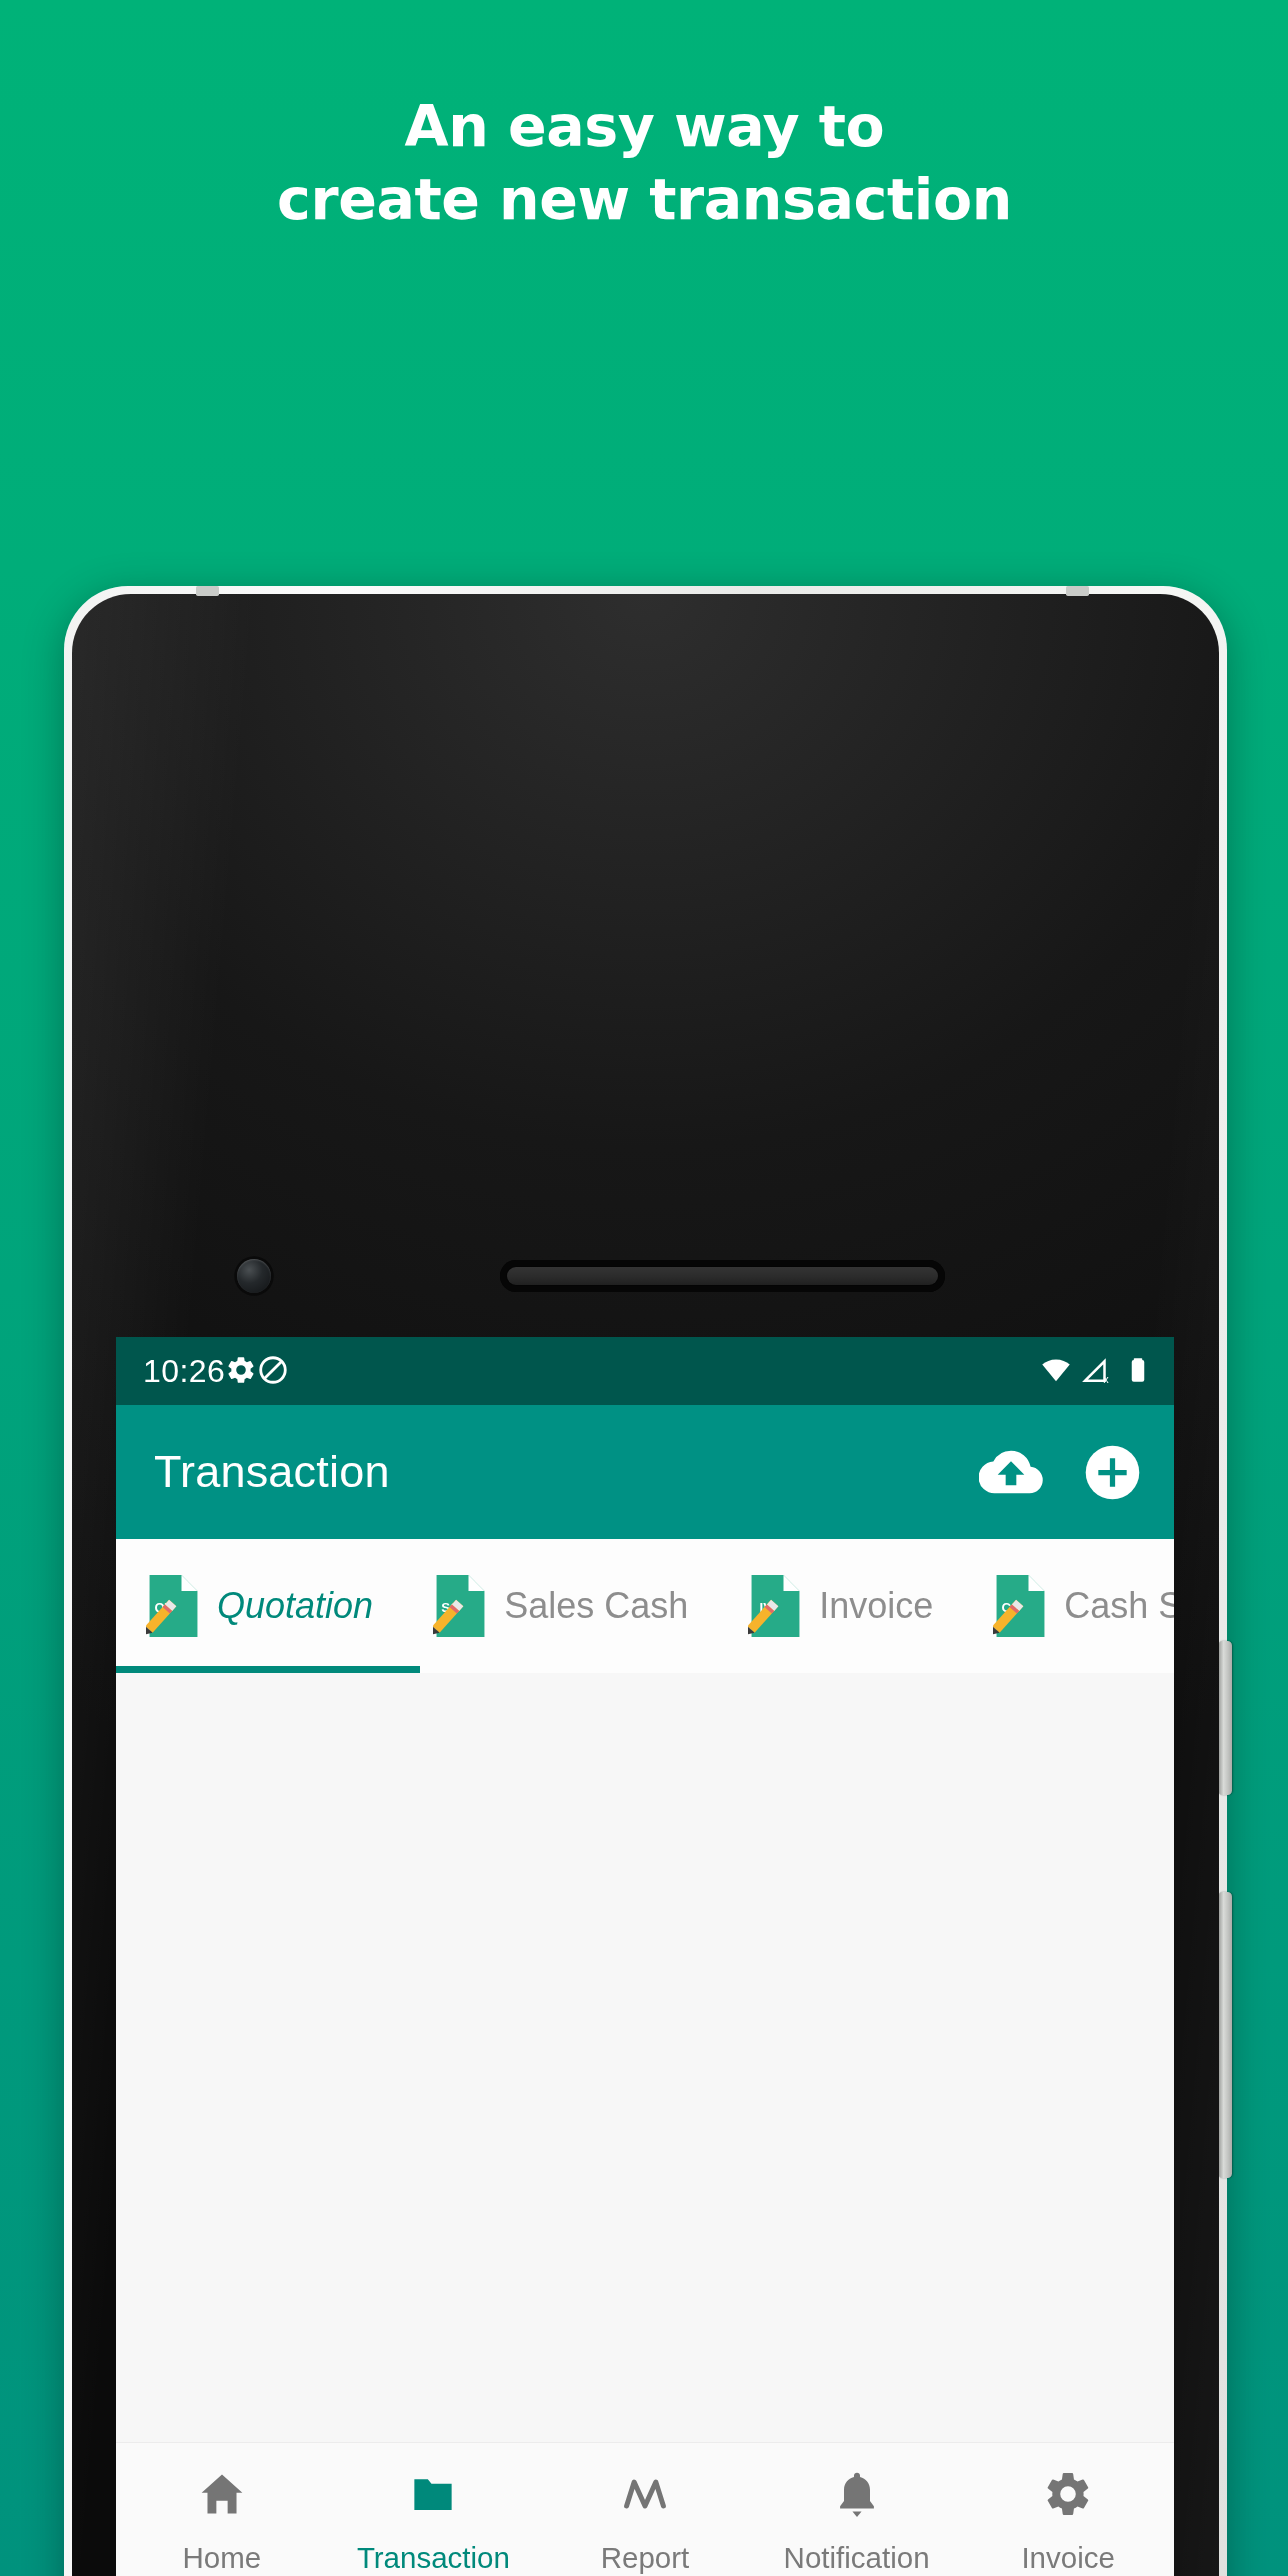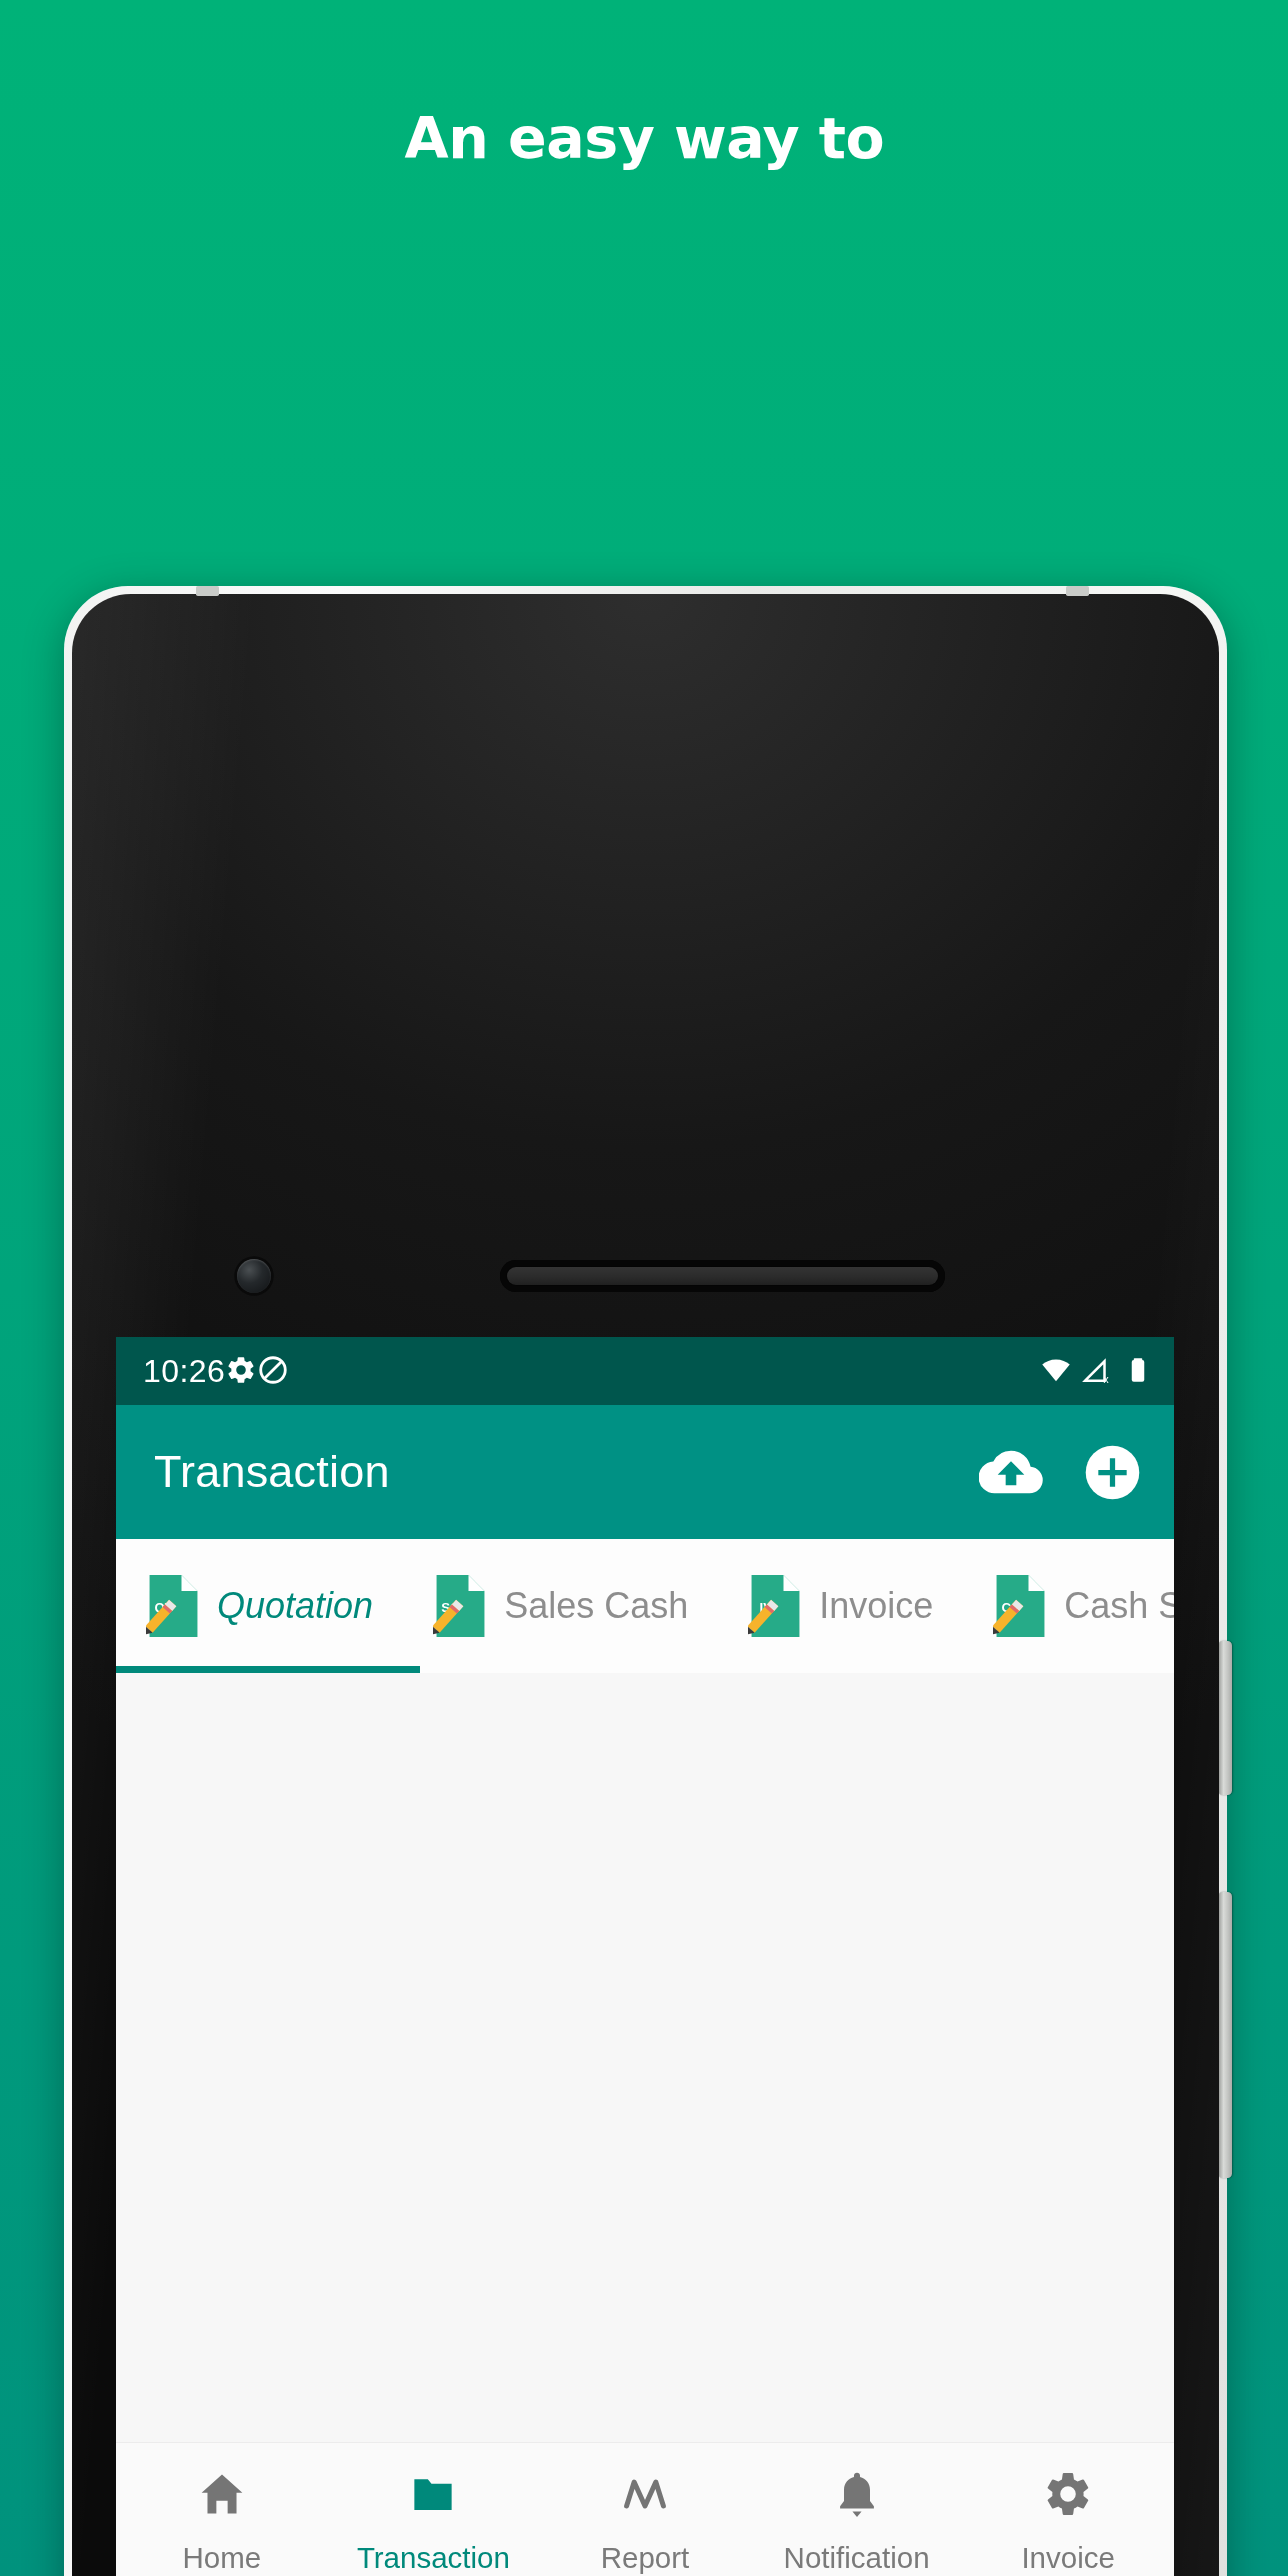--- a/index.html
+++ b/index.html
@@ -12,21 +12,21 @@
   
   .promo {
     position:relative;
     width:1289px; height:2576px;
     background:linear-gradient(180deg,#00b278 0%, #00ad79 22%, #00a47b 50%, #009a7c 76%, #00927d 100%);
     overflow:hidden;
   }
 
   .promo-heading {
     position:absolute;
-    left:0; right:0; top:102px;
+    left:0; right:0; top:90px;
     text-align:center;
     color:#ffffff;
     font-weight:bold;
     font-size:57px;
     line-height:1.28;
     letter-spacing:-0.4px;
     font-family:"DejaVu Sans", sans-serif;
   }
   .promo-heading .line { display:block; white-space:nowrap; }
 
@@ -224,20 +224,21 @@
   .nav-item.active .nav-label { color:#00897b; }
   .nav-icon { height:55px; display:flex; align-items:center; justify-content:center; }
 </style>
 </head>
 <body>
 
 <div class="promo">
 
   <div class="promo-heading">
     <span class="line">An easy way to</span>
+    <span class="line">create new transaction</span>
   </div>
 
   <div class="device">
     <div class="device-rim"></div>
     <div class="device-body"></div>
 
     <div class="rim-mark left"></div>
     <div class="rim-mark right"></div>
 
     <div class="front-camera"></div>

